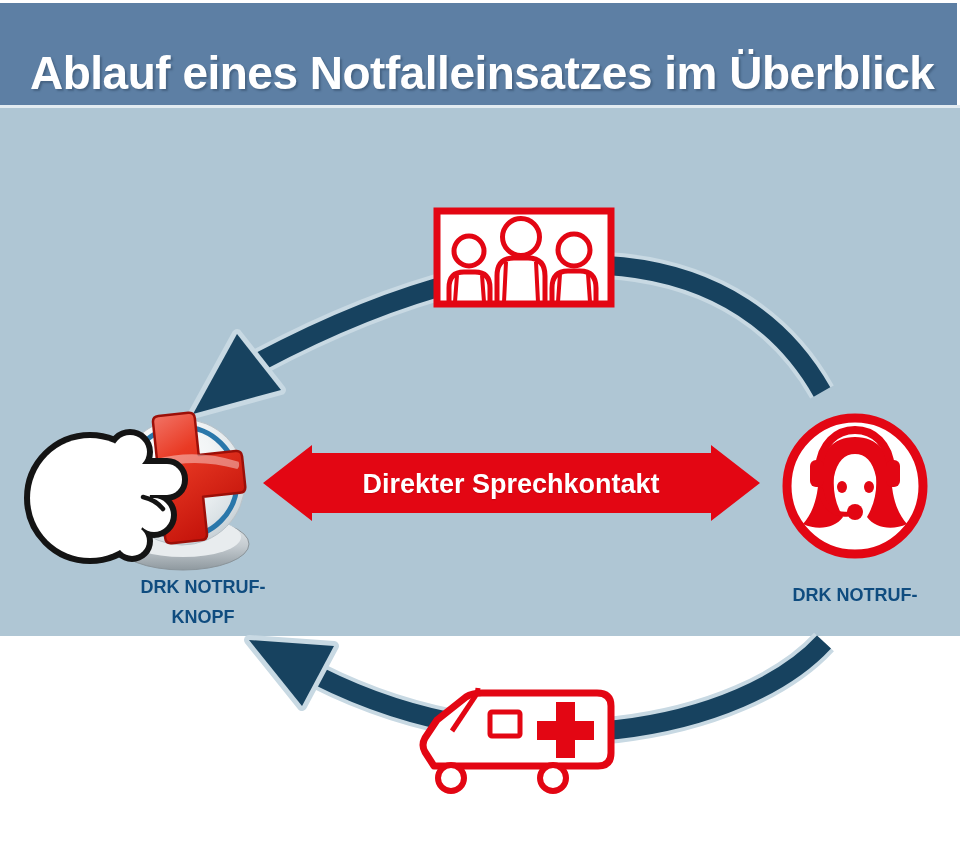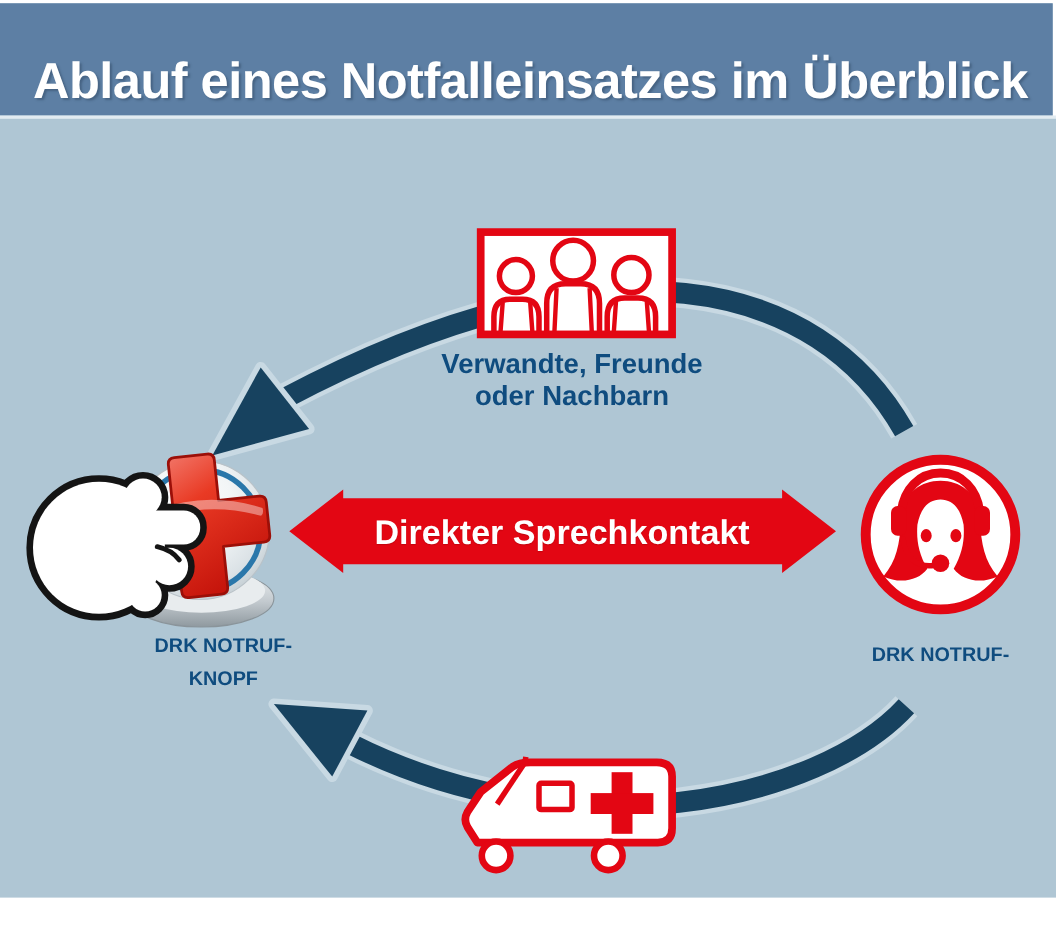--- a/index.html
+++ b/index.html
@@ -10,21 +10,21 @@
     --label-blue:#0f4c7f;
     --ring-blue:#2a77aa;
   }
   html,body{margin:0;padding:0;}
   body{
     width:960px;height:854px;
     background:#ffffff;
     font-family:"Liberation Sans", sans-serif;
     overflow:hidden;
   }
-  .page{position:relative;width:960px;height:816px;background:var(--background,#afc6d4);}
+  .page{position:relative;width:960px;height:636px;background:var(--background,#afc6d4);}
   .strip-top{position:absolute;left:0;top:0;width:960px;height:3px;background:#ffffff;}
   .strip-right{position:absolute;left:957px;top:0;width:3px;height:106px;background:#ffffff;}
   .header{
     position:absolute;left:0;top:3px;width:957px;height:102px;
     background:var(--header-bg,#5d7fa4);
   }
   .separator{position:absolute;left:0;top:105px;width:960px;height:3px;background:#e2ebf1;}
   .title{
     position:absolute;left:30px;top:43px;
     font-size:46px;font-weight:bold;color:#ffffff;
@@ -34,21 +34,21 @@
   .diagram-svg{position:absolute;left:0;top:0;width:960px;height:854px;}
   .label{
     position:absolute;transform:translate(-50%,-50%);
     text-align:center;font-weight:bold;
     color:var(--label-blue,#0f4c7f);
     font-size:18px;line-height:30px;white-space:nowrap;
   }
   .label .ln{display:block;}
   .label-relatives{font-size:25px;line-height:29px;}
   .label-contact{
-    color:#ffffff;font-size:31px;line-height:31px;
+    color:#ffffff;font-size:27px;line-height:31px;
     text-shadow:0 1px 1px rgba(120,0,0,0.3);
   }
   
   .navy-fill{fill:var(--navy,#17425f);}
   .navy-stroke{stroke:var(--navy,#17425f);fill:none;}
   .halo-stroke{stroke:#c8d9e3;fill:none;}
   .halo-head{stroke:#c8d9e3;fill:none;stroke-width:10;stroke-linejoin:round;}
   .red-fill{fill:var(--red,#e30613);}
   .red-stroke{stroke:var(--red,#e30613);fill:none;}
   .white-fill{fill:#ffffff;}
@@ -167,24 +167,20 @@
         <circle cx="90" cy="498" r="60"></circle>
         <circle cx="130" cy="452" r="17"></circle>
         <rect x="66" y="464" width="116" height="31" rx="15"></rect>
         <circle cx="154" cy="515" r="17"></circle>
         <circle cx="132" cy="541" r="15"></circle>
       </g>
       <path d="M 143 497 Q 156 500 163 509" fill="none" stroke="#141414" stroke-width="4.5" stroke-linecap="round"></path>
     </g>
   </svg>
 
-  <div class="label label-relatives" style="left:520px;top:346px;">
-    <span class="ln">Verwandte, Freunde</span>
-    <span class="ln">oder Nachbarn</span>
-  </div>
 
   <div class="label" style="left:203px;top:602px;">
     <span class="ln">DRK NOTRUF-</span>
     <span class="ln">KNOPF</span>
   </div>
 
   <div class="label" style="left:855px;top:595px;">
     <span class="ln">DRK NOTRUF-</span>
   </div>
 

